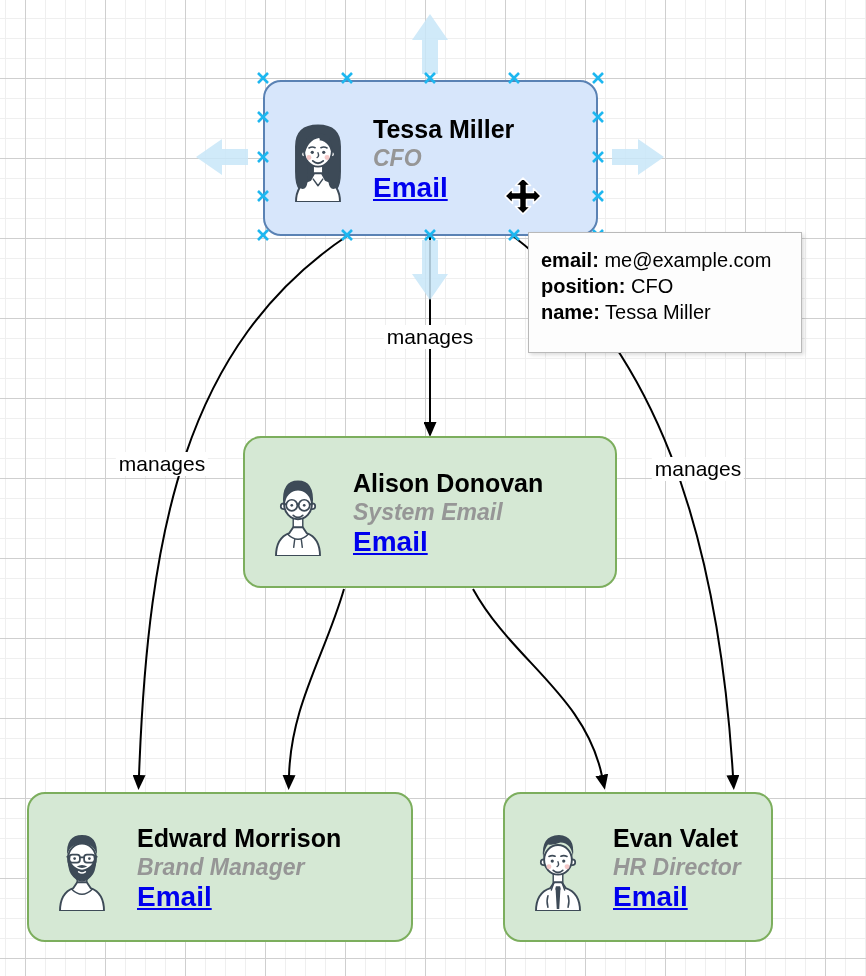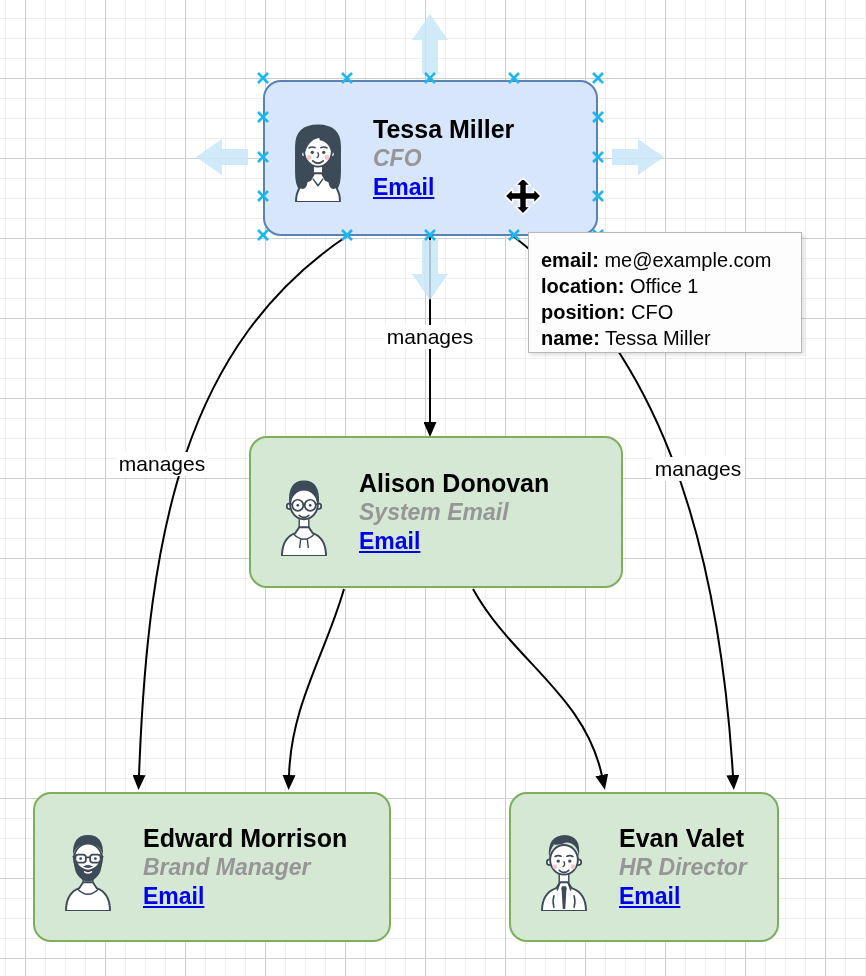--- a/index.html
+++ b/index.html
@@ -21,26 +21,26 @@
     background-position:25px 0,0 -2px,5px 0,0 -2px;
   }
   svg.layer{position:absolute;left:0;top:0;width:866px;height:976px;pointer-events:none;}
   svg.layer .hit{pointer-events:stroke;}
 
   .node{
     position:absolute;border-radius:18px;display:flex;align-items:center;
     box-sizing:border-box;padding-left:22px;gap:24px;z-index:30;
   }
   .node.blue{background:#d7e6fb;border:2px solid #5a82b4;}
-  .node.green{background:#d5e8d4;border:2px solid #7cae5d;margin-left:6px;}
+  .node.green{background:#d5e8d4;border:2px solid #7cae5d;}
   .avatar{width:62px;height:88px;flex:0 0 auto;}
   .ntext{display:flex;flex-direction:column;}
   .nname{font-size:25px;line-height:30px;font-weight:bold;color:#000;}
   .nrole{font-size:23px;line-height:29px;font-weight:bold;font-style:italic;color:#969696;}
-  .nemail{font-size:23px;line-height:29px;font-weight:bold;color:#0000ee;text-decoration:underline;width:max-content;cursor:pointer;}
+  .nemail{font-size:28px;line-height:29px;font-weight:bold;color:#0000ee;text-decoration:underline;width:max-content;cursor:pointer;}
 
   .edge-label{
     position:absolute;transform:translate(-50%,-50%);z-index:20;
     font-size:21px;color:#000;background:#ffffff;padding:0 3px;white-space:nowrap;text-align:center;
   }
 
   .tooltip{
     position:absolute;left:528px;top:232px;width:274px;height:121px;box-sizing:border-box;
     background:#fdfdfd;border:1px solid #b9b9b9;box-shadow:2px 2px 4px rgba(0,0,0,0.14);
     padding:14px 12px;z-index:50;font-size:20px;line-height:26px;color:#000;
@@ -119,21 +119,21 @@
         <path d="M27 49.5 Q32 54 37 49.5" stroke="#3d4a57" stroke-width="1.8" fill="none"></path>
       </g>
     </svg>
     <div class="ntext">
       <div class="nname">Alison Donovan</div>
       <div class="nrole">System Email</div>
       <a class="nemail">Email</a>
     </div>
   </div>
 
-  <div class="node green" style="left:27px;top:792px;width:358px;height:150px">
+  <div class="node green" style="left:27px;top:792px;width:386px;height:150px">
     <svg class="avatar" viewBox="0 0 64 92">
       <g stroke-linejoin="round" stroke-linecap="round">
         <path d="M27 50 h10 v14 h-10 z" fill="#fff" stroke="#3d4a57" stroke-width="1.5"></path>
         <path d="M9 92 Q9 73 23 68 L27 62 L37 62 L41 68 Q55 73 55 92 Z" fill="#fff" stroke="#3d4a57" stroke-width="2"></path>
         <path d="M21 69 Q32 80 43 69" stroke="#3d4a57" stroke-width="1.6" fill="none"></path>
         <ellipse cx="32" cy="37" rx="14.5" ry="15.5" fill="#fff" stroke="#3d4a57" stroke-width="2"></ellipse>
         <path d="M17.5 34 Q17.5 47 21 53 Q26 60.5 32 60.5 Q38 60.5 43 53 Q46.5 47 46.5 34 Q44 48 32 49.5 Q20 48 17.5 34 Z" fill="#3d4a57" stroke="#3d4a57" stroke-width="1.5"></path>
         <path d="M26.5 45.5 Q32 48.5 37.5 45.5 Q35 43.8 32 43.8 Q29 43.8 26.5 45.5 Z" fill="#3d4a57"></path>
         <path d="M28.5 51 Q32 53.5 35.5 51" stroke="#fff" stroke-width="1.6" fill="none"></path>
         <path d="M16.5 34 Q15 12.5 32 12.5 Q49 12.5 47.5 34 Q45 21.5 32 21.5 Q19 21.5 16.5 34 Z" fill="#3d4a57"></path>
@@ -185,18 +185,17 @@
       <polygon points="430,300 412,274 422,274 422,240 438,240 438,274 448,274"></polygon>
       <polygon points="196,157 222,139 222,149 248,149 248,165 222,165 222,175"></polygon>
       <polygon points="664,157 638,139 638,149 612,149 612,165 638,165 638,175"></polygon>
     </g>
     <path id="xmarks" d="M258 73L268 83M258 83L268 73M342 73L352 83M342 83L352 73M425 73L435 83M425 83L435 73M509 73L519 83M509 83L519 73M593 73L603 83M593 83L603 73M258 112L268 122M258 122L268 112M258 152L268 162M258 162L268 152M258 191L268 201M258 201L268 191M593 112L603 122M593 122L603 112M593 152L603 162M593 162L603 152M593 191L603 201M593 201L603 191M258 230L268 240M258 240L268 230M342 230L352 240M342 240L352 230M425 230L435 240M425 240L435 230M509 230L519 240M509 240L519 230M593 230L603 240M593 240L603 230" fill="none" stroke="#1db7f0" stroke-width="2.6"></path>
     <path d="M523 178 L515.5 185.5 L519.5 185.5 L519.5 192.5 L512.5 192.5 L512.5 188.5 L505 196 L512.5 203.5 L512.5 199.5 L519.5 199.5 L519.5 206.5 L515.5 206.5 L523 214 L530.5 206.5 L526.5 206.5 L526.5 199.5 L533.5 199.5 L533.5 203.5 L541 196 L533.5 188.5 L533.5 192.5 L526.5 192.5 L526.5 185.5 L530.5 185.5 Z" fill="#000" stroke="#fff" stroke-width="1.6" stroke-linejoin="round"></path>
   </svg>
 
   <div class="tooltip">
     <div class="row"><b>email:</b> <span>me@example.com</span></div>
-    <div class="row"><b>location:</b> <span>Office 1</span></div>
     <div class="row"><b>position:</b> <span>CFO</span></div>
     <div class="row"><b>name:</b> <span>Tessa Miller</span></div>
   </div>
 
 </div>
 
 </body></html>

